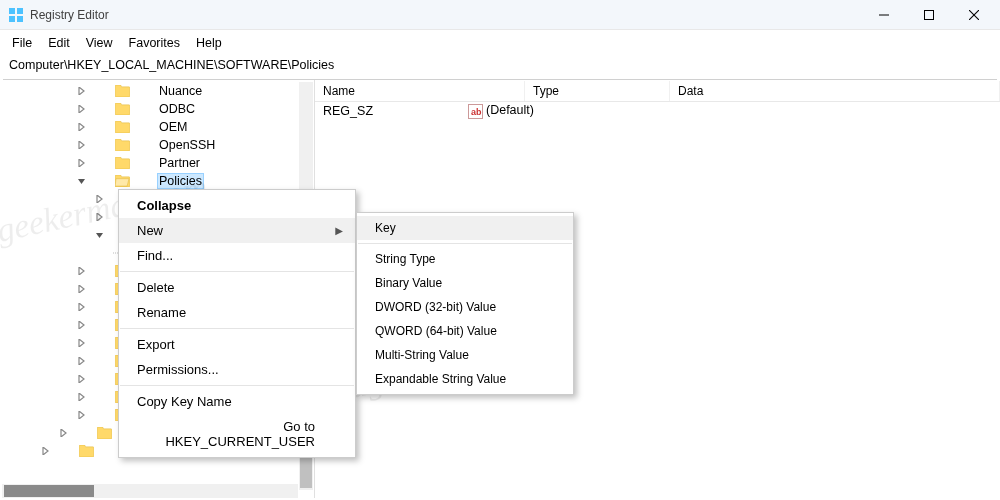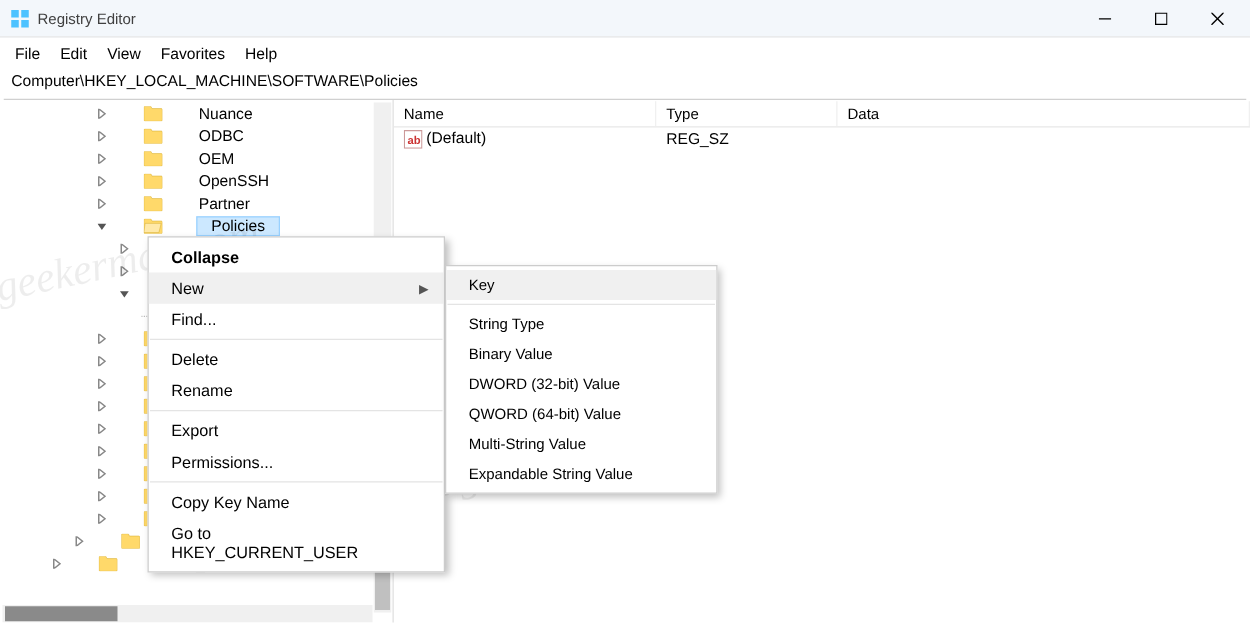--- a/index.html
+++ b/index.html
@@ -18,32 +18,32 @@
   
   .content { display: flex; height: 418px; }
   
   .treepane { width: 315px; border-right: 1px solid #e0e0e0; position: relative; overflow:hidden; }
   .tree { font-size: 12.5px; padding-top:2px;}
   .treerow { display: flex; align-items: center; height: 18px; padding-left: 0; white-space: nowrap; cursor:default;gap:25px;}
   .treerow .indent { flex:0 0 auto; }
   .treerow .toggle { width: 14px; height:14px; display:flex; align-items:center; justify-content:center; font-size:9px; color:#666; flex:0 0 auto;}
   .treerow .foldericon { width:16px; height:14px; display:flex; align-items:center; justify-content:center; flex:0 0 auto; margin-right:2px;}
   .treerow .label { padding:0 2px; }
-  .treerow.selected .label { background:#cce8ff; border:1px solid #99d1ff; padding:0 11px;}
+  .treerow.selected .label { background:#cce8ff; border:1px solid #99d1ff; padding:0 1px;}
   
   .folder-svg { width:15px; height:12px; }
   .listpane { flex: 1; font-size: 12.5px; position:relative; }
   .listheader { display:flex; height:22px; align-items:center; border-bottom:1px solid #e8e8e8;}
   .listheader .col { padding:3px 8px; border-right:1px solid #f0f0f0; font-size:12px; color:#000;}
   .col-name{ width:210px;} .col-type{ width:145px;} .col-data{ flex:1; }
   .listrow { display:flex; height:18px; align-items:center; }
   .listrow .cell { padding:0 8px; font-size:12.5px; }
   .valicon { width:15px; height:15px; display:inline-flex; align-items:center; justify-content:center; margin-right:3px; vertical-align:middle;}
   
-  .ctxmenu { position:absolute; background:#fff; border:1px solid #ccc; box-shadow:3px 3px 6px rgba(0,0,0,.25); font-size:13px; padding:3px 0; z-index:100;}
+  .ctxmenu { position:absolute; background:#fff; border:1px solid #ccc; box-shadow:3px 3px 6px rgba(0,0,0,.25); font-size:13px; padding:3px 0; z-index:100;text-align:right;}
   .ctxitem { padding:5px 40px 5px 18px; cursor:default; display:flex; align-items:center; justify-content:space-between;}
   .ctxitem.hover, .ctxitem:hover { background:#f0f0f0; }
   .ctxitem.bold { font-weight:600; }
   .ctxsep { height:1px; background:#e4e4e4; margin:3px 1px; }
   .ctxitem .arrow { font-size:10px; color:#555; position:absolute; right:12px;}
   
   .submenu { position:absolute; background:#fff; border:1px solid #ccc; box-shadow:3px 3px 6px rgba(0,0,0,.25); font-size:12px; padding:3px 0; z-index:101;}
   
   .vsb { position:absolute; right:1px; top:2px; bottom:8px; width:14px; background:#f0f0f0;}
   .vsb-thumb { position:absolute; left:1px; right:1px; top:350px; height:56px; background:#c0c0c0;}
@@ -402,27 +402,27 @@
       </div>
   </div>
   <div class="listpane">
     <div class="listheader">
       <div class="col col-name">Name</div>
       <div class="col col-type">Type</div>
       <div class="col col-data">Data</div>
     </div>
     <div id="listrows">
         <div class="listrow">
+          <div class="cell col-type">REG_SZ</div>
           <div class="cell col-name"><span class="valicon">
               <svg width="15" height="15">
                 <rect x="0.5" y="0.5" width="14" height="14" fill="#fff" stroke="#c99" stroke-width="1"></rect>
                 <text x="3" y="11" font-size="9" fill="#c33" font-weight="bold">ab</text>
               </svg>
             </span><span>(Default)</span></div>
-          <div class="cell col-type">REG_SZ</div>
         </div>
       </div>
   </div>
 </div>
 
 <div class="ctxmenu" id="ctxmenu" style="left:118px; top:189px; width:238px;">
     <div class="ctxitem bold">
       <span>Collapse</span>
     </div>
     <div class="ctxitem hover">

